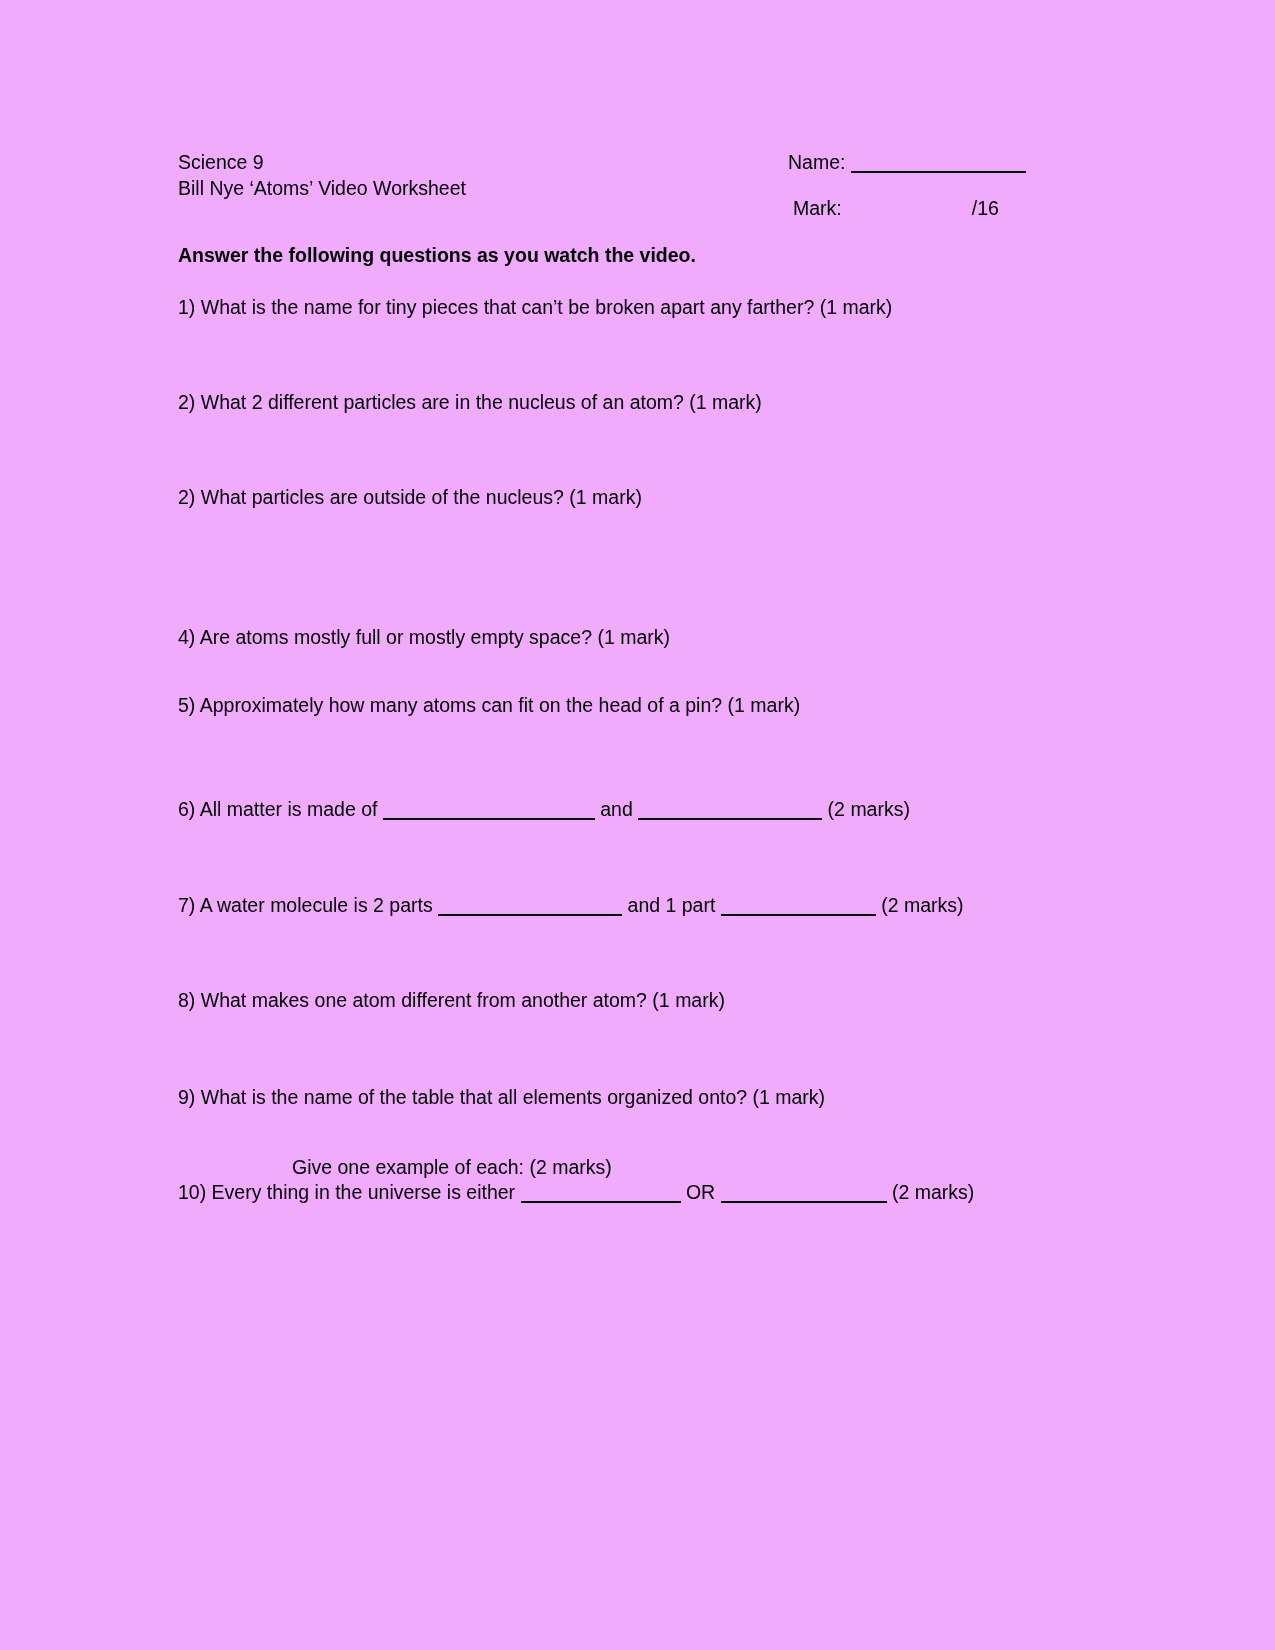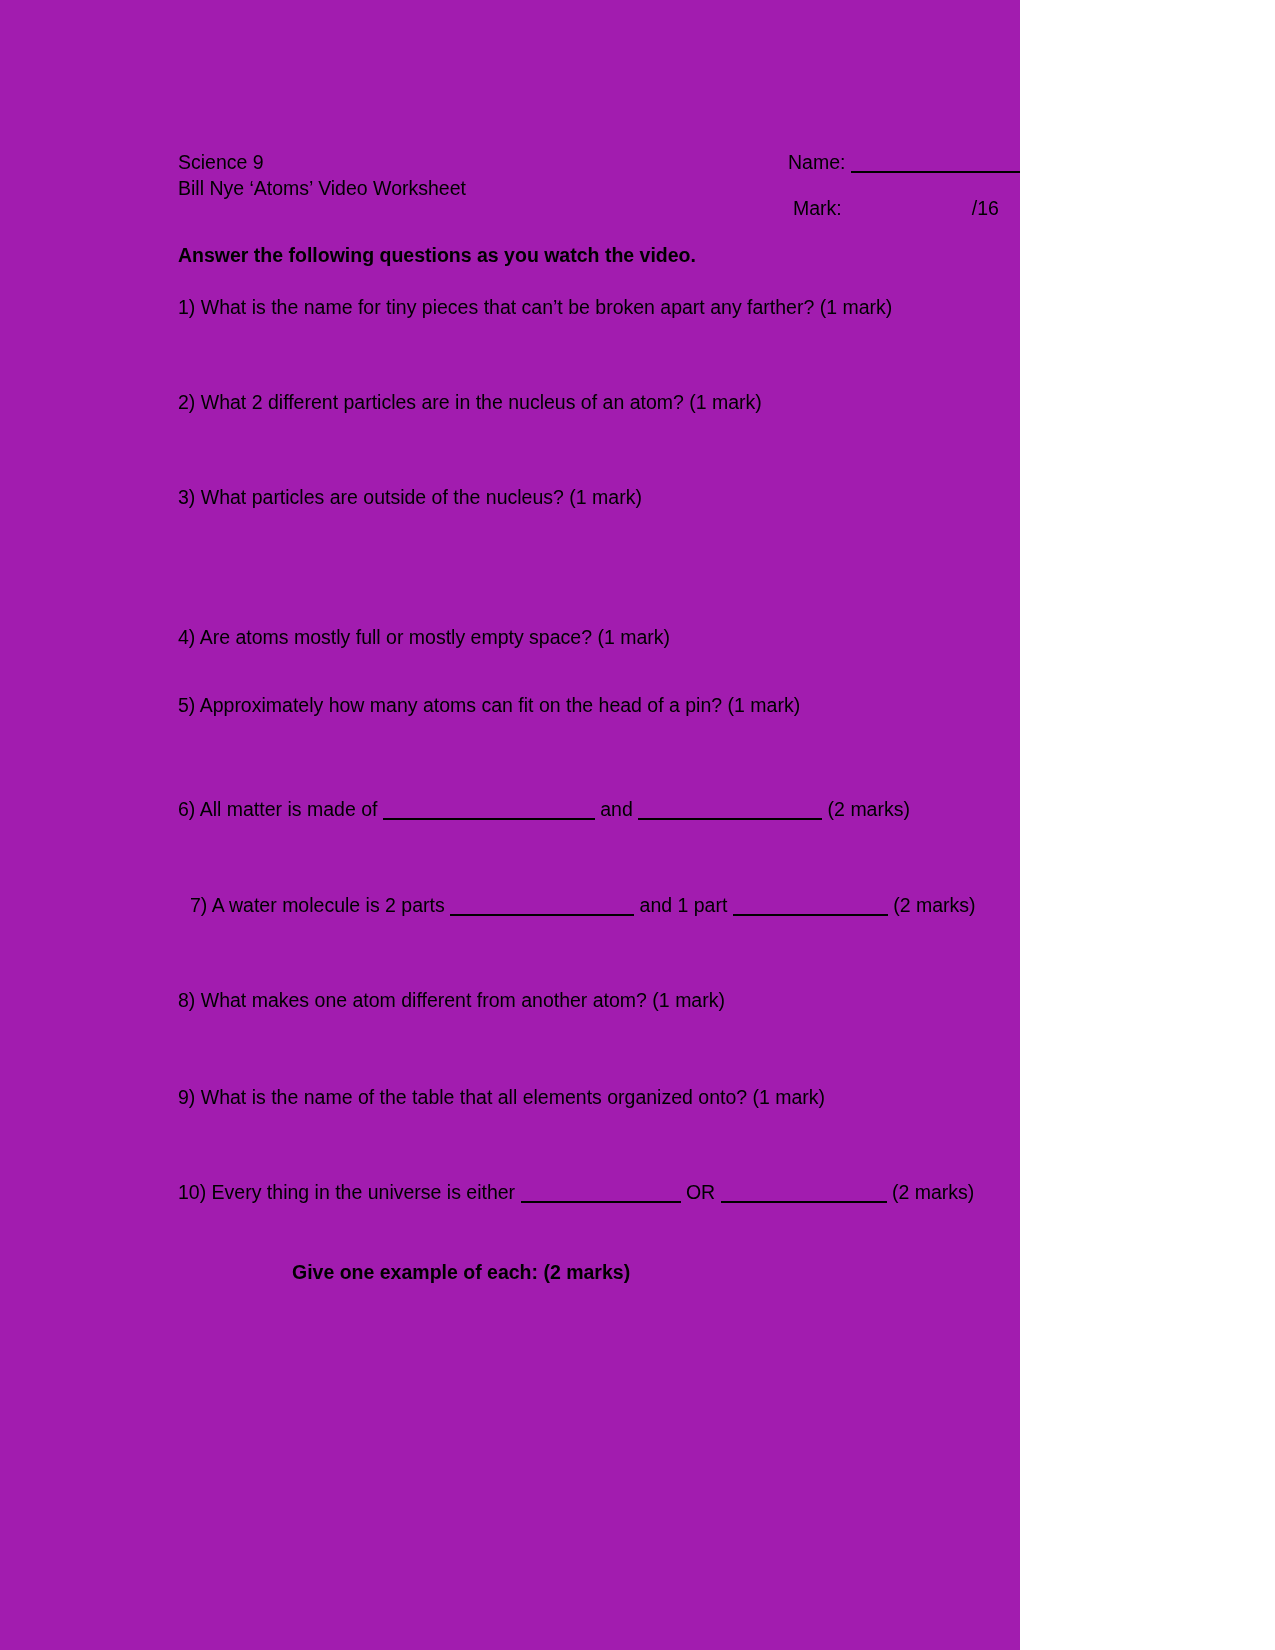--- a/index.html
+++ b/index.html
@@ -1,20 +1,20 @@
 <!DOCTYPE html>
 <html><head>
 <meta charset="utf-8">
 <style>
   html, body { margin: 0; padding: 0; background: #ffffff; }
   .page {
     position: relative;
-    width: 1020px;
+    width: 1275px;
     height: 1650px;
-    background: #a21caf;
+    background: #f0abfc;
     font-family: "Liberation Sans", sans-serif;
     font-size: 19.5px;
     color: #000000;
     overflow: hidden;
   }
   .line {
     position: absolute;
     line-height: 26px;
     white-space: pre;
   }
@@ -45,32 +45,32 @@
   <div class="line" style="top:149px; left:788px;text-align:right;"><span>Name: </span><span class="blank b-name"></span></div>
 
   <div class="line" style="top:195px; left:793px;"><span>Mark:</span><span class="mark-gap"></span><span>/16</span></div>
 
   <div class="line bold" style="top:242px; left:178px;">Answer the following questions as you watch the video.</div>
 
   <div class="line" style="top:294px; left:178px;">1) What is the name for tiny pieces that can’t be broken apart any farther? (1 mark)</div>
 
   <div class="line" style="top:389px; left:178px;">2) What 2 different particles are in the nucleus of an atom? (1 mark)</div>
 
-  <div class="line" style="top:484px; left:178px;">3) What particles are outside of the nucleus? (1 mark)</div>
+  <div class="line" style="top:484px; left:178px;">2) What particles are outside of the nucleus? (1 mark)</div>
 
   <div class="line" style="top:580px; left:178px;margin-top:44px;">4) Are atoms mostly full or mostly empty space? (1 mark)</div>
 
   <div class="line" style="top:675px; left:178px;margin-top:17px;">5) Approximately how many atoms can fit on the head of a pin? (1 mark)</div>
 
   <div class="line" style="top:796px; left:178px;"><span>6) All matter is made of </span><span class="blank b-q6a"></span><span> and </span><span class="blank b-q6b"></span><span> (2 marks)</span></div>
 
-  <div class="line" style="top:892px; left:190px;"><span>7) A water molecule is 2 parts </span><span class="blank b-q7a"></span><span> and 1 part </span><span class="blank b-q7b"></span><span> (2 marks)</span></div>
+  <div class="line" style="top:892px; left:178px;"><span>7) A water molecule is 2 parts </span><span class="blank b-q7a"></span><span> and 1 part </span><span class="blank b-q7b"></span><span> (2 marks)</span></div>
 
   <div class="line" style="top:987px; left:178px;">8) What makes one atom different from another atom? (1 mark)</div>
 
   <div class="line" style="top:1084px; left:178px;">9) What is the name of the table that all elements organized onto? (1 mark)</div>
 
   <div class="line" style="top:1179px; left:178px;"><span>10) Every thing in the universe is either </span><span class="blank b-q10a"></span><span> OR </span><span class="blank b-q10b"></span><span> (2 marks)</span></div>
 
-  <div class="line" style="top:1259px; left:292px;font-weight:bold;">Give one example of each: (2 marks)</div>
+  <div class="line" style="top:1154px; left:292px;">Give one example of each: (2 marks)</div>
 
 
 </div>
 
 </body></html>

